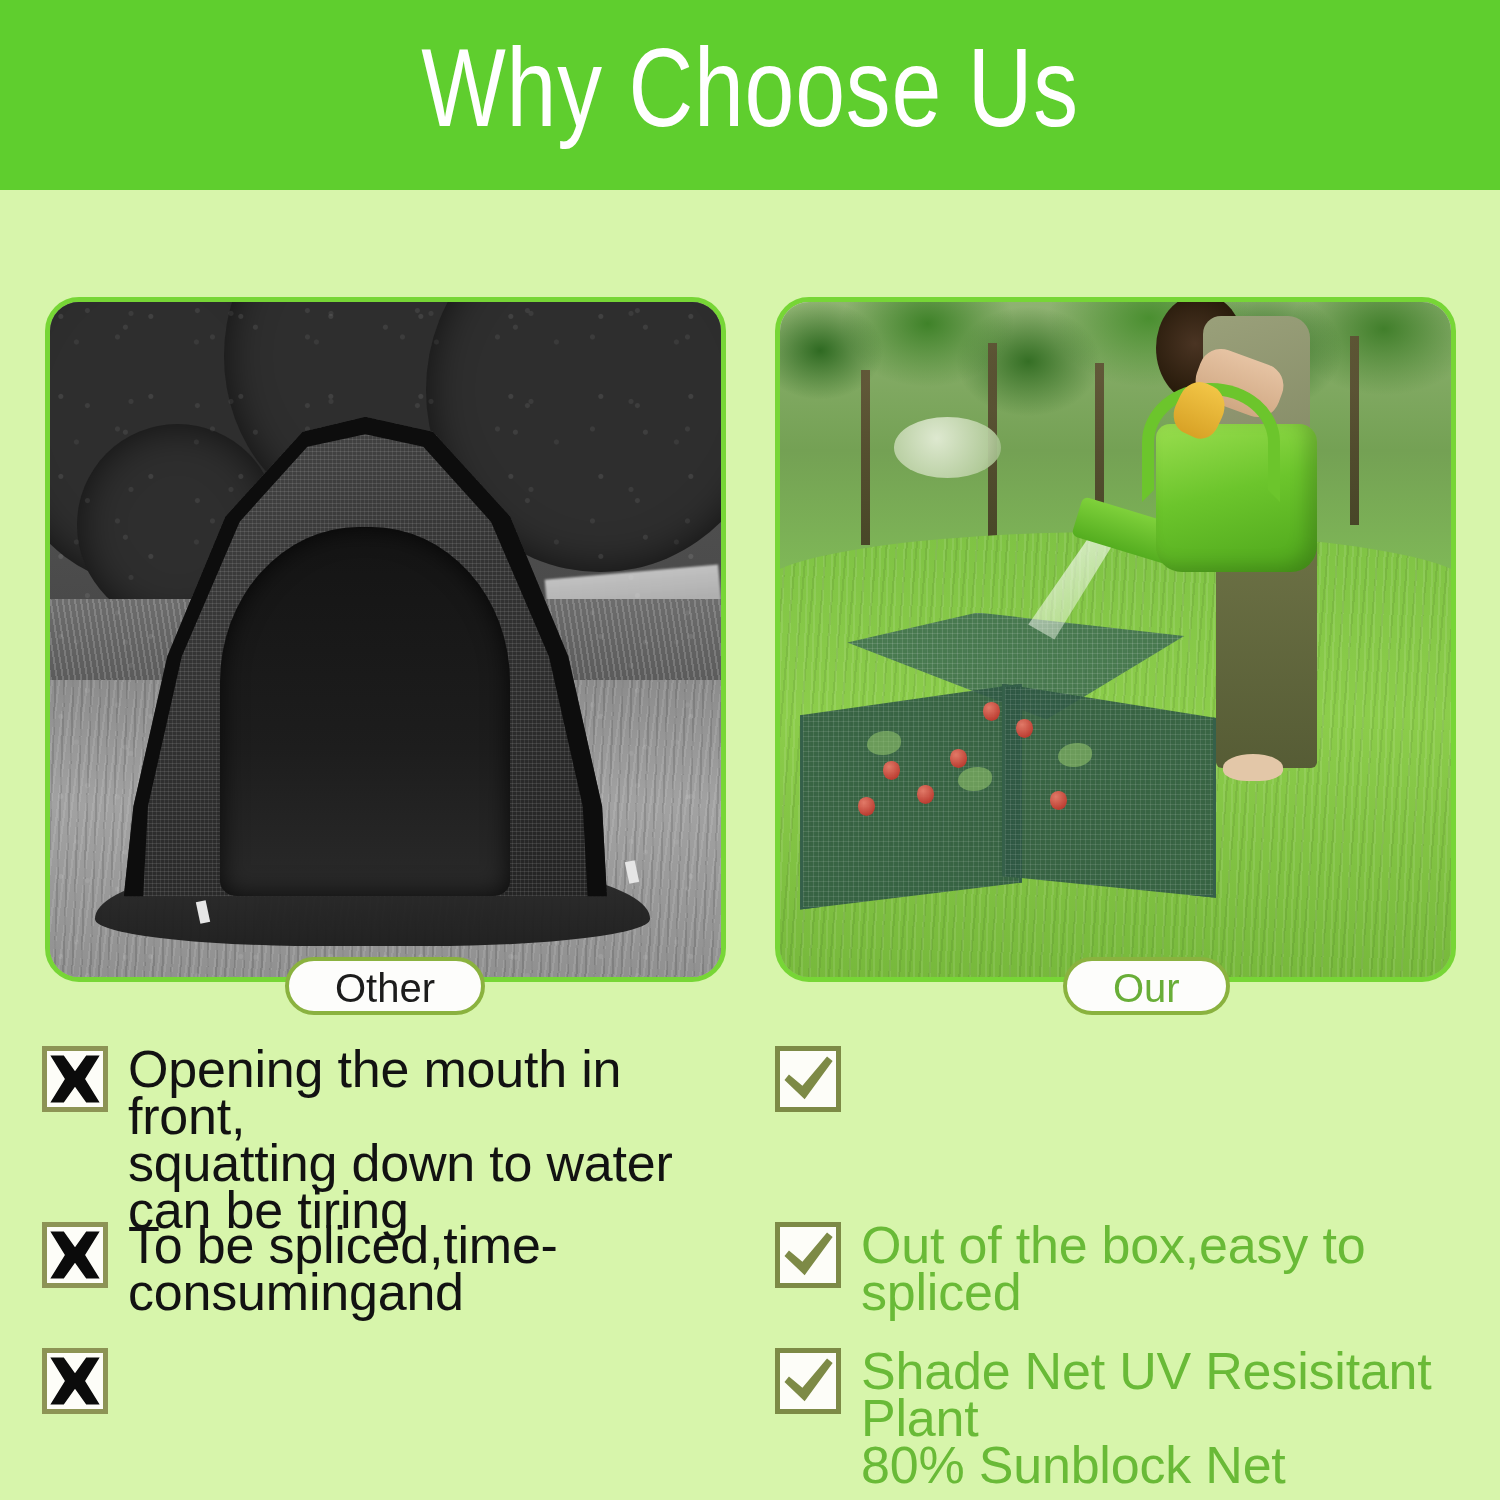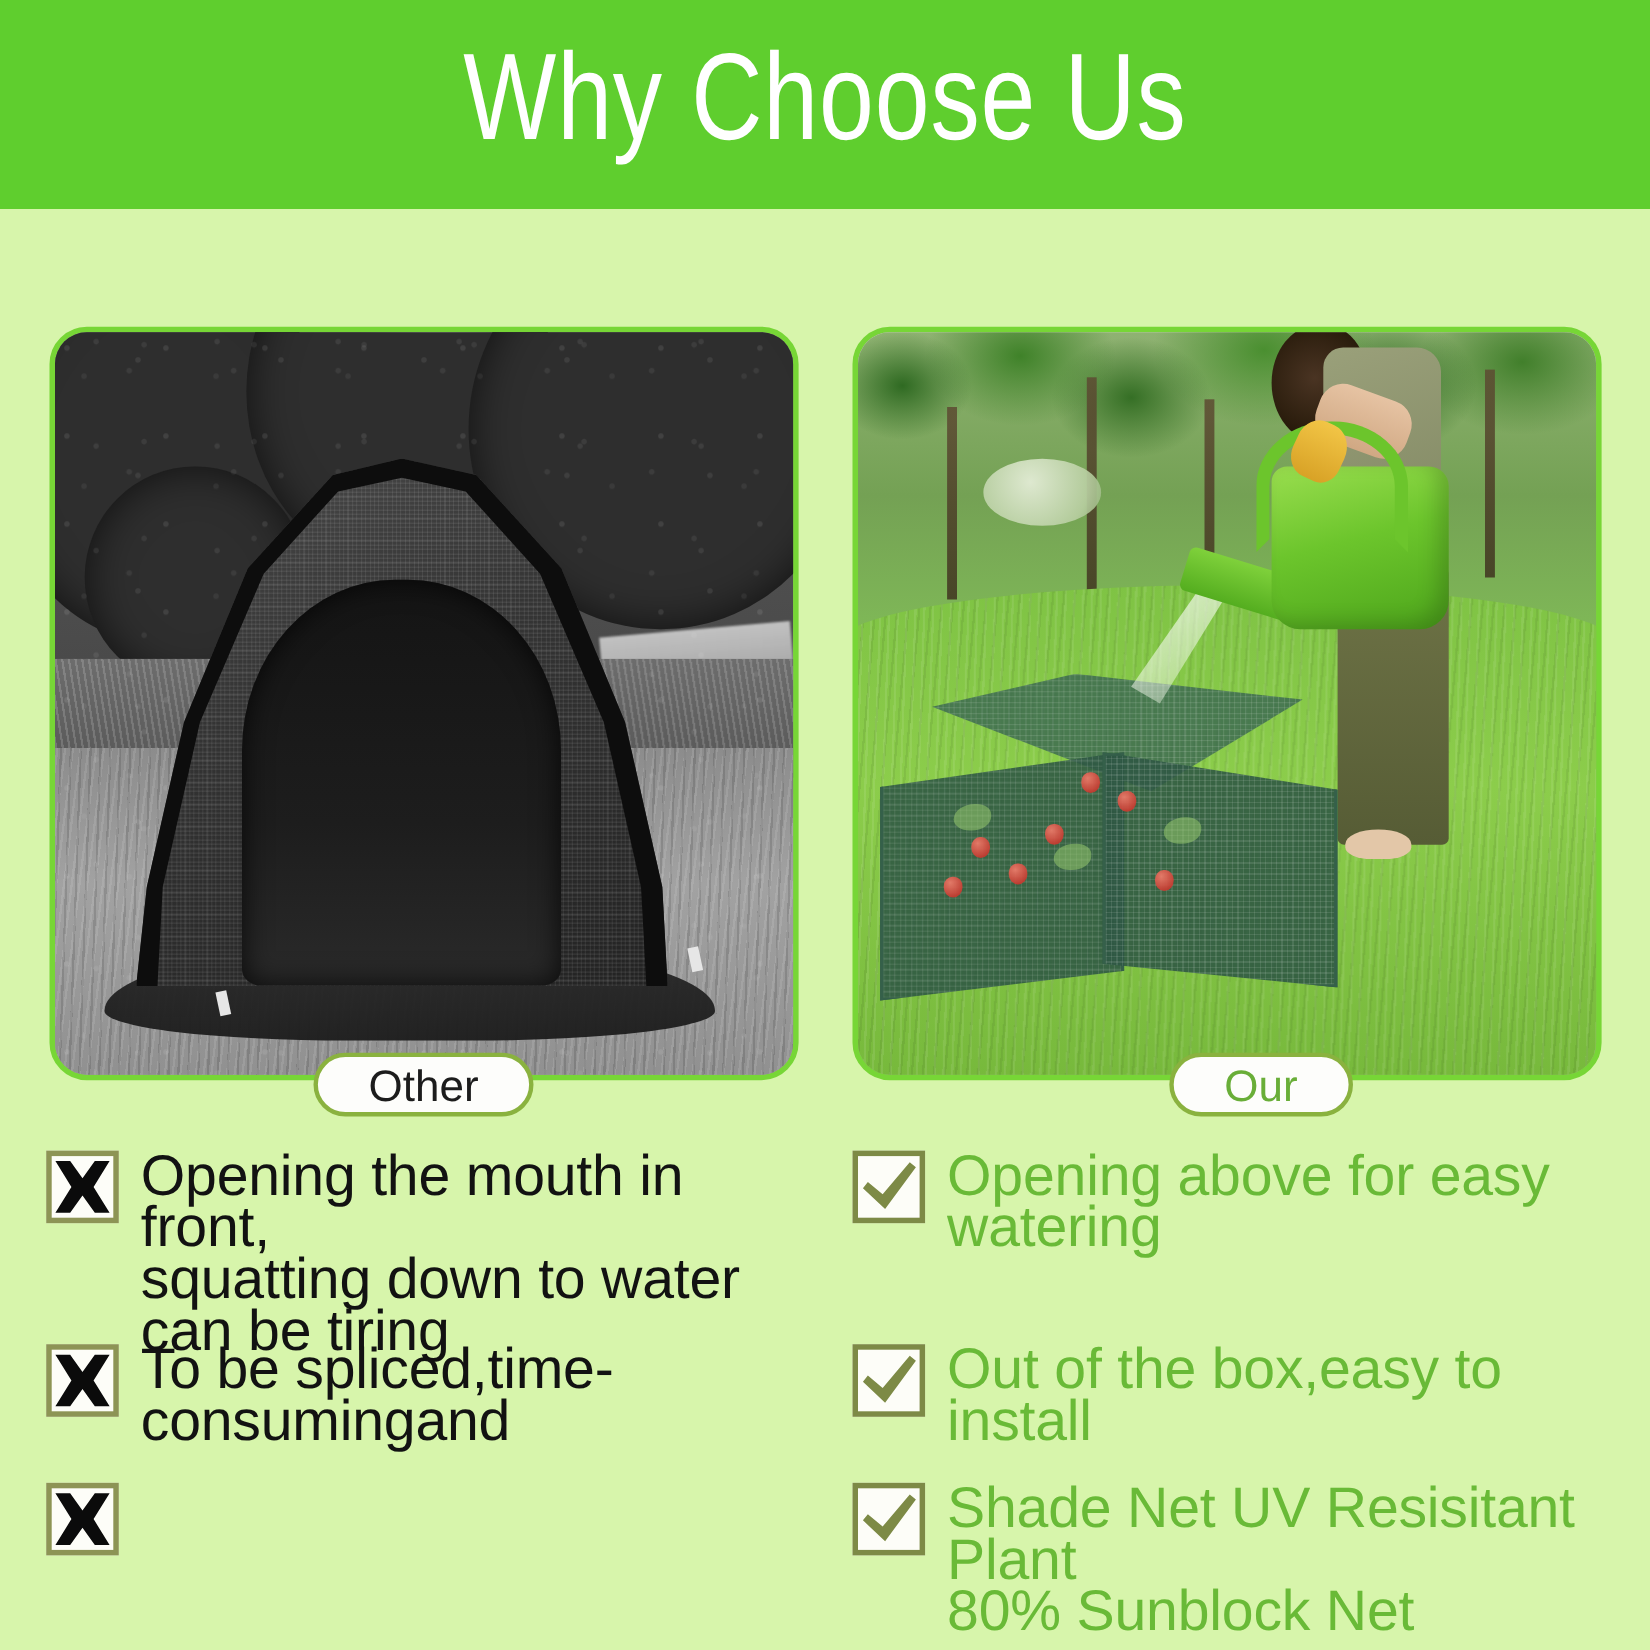--- a/index.html
+++ b/index.html
@@ -494,30 +494,29 @@
   </div>
 
   <div class="features" id="features-right">
 
     <div class="feature-row">
       <div class="icon-box check-box">
         <svg viewBox="0 0 100 100" aria-hidden="true">
           <path d="M8,52 L16,42 L40,62 L84,10 L94,18 L44,86 Z" fill="#7d8a46"></path>
         </svg>
       </div>
-      <div class="feature-text pos">Opening above for easy watering</div>
     </div>
 
     <div class="feature-row">
       <div class="icon-box check-box">
         <svg viewBox="0 0 100 100" aria-hidden="true">
           <path d="M8,52 L16,42 L40,62 L84,10 L94,18 L44,86 Z" fill="#7d8a46"></path>
         </svg>
       </div>
-      <div class="feature-text pos">Out of the box,easy to install</div>
+      <div class="feature-text pos">Out of the box,easy to spliced</div>
     </div>
 
     <div class="feature-row">
       <div class="icon-box check-box">
         <svg viewBox="0 0 100 100" aria-hidden="true">
           <path d="M8,52 L16,42 L40,62 L84,10 L94,18 L44,86 Z" fill="#7d8a46"></path>
         </svg>
       </div>
       <div class="feature-text pos">Shade Net UV Resisitant Plant
 80% Sunblock Net</div>

